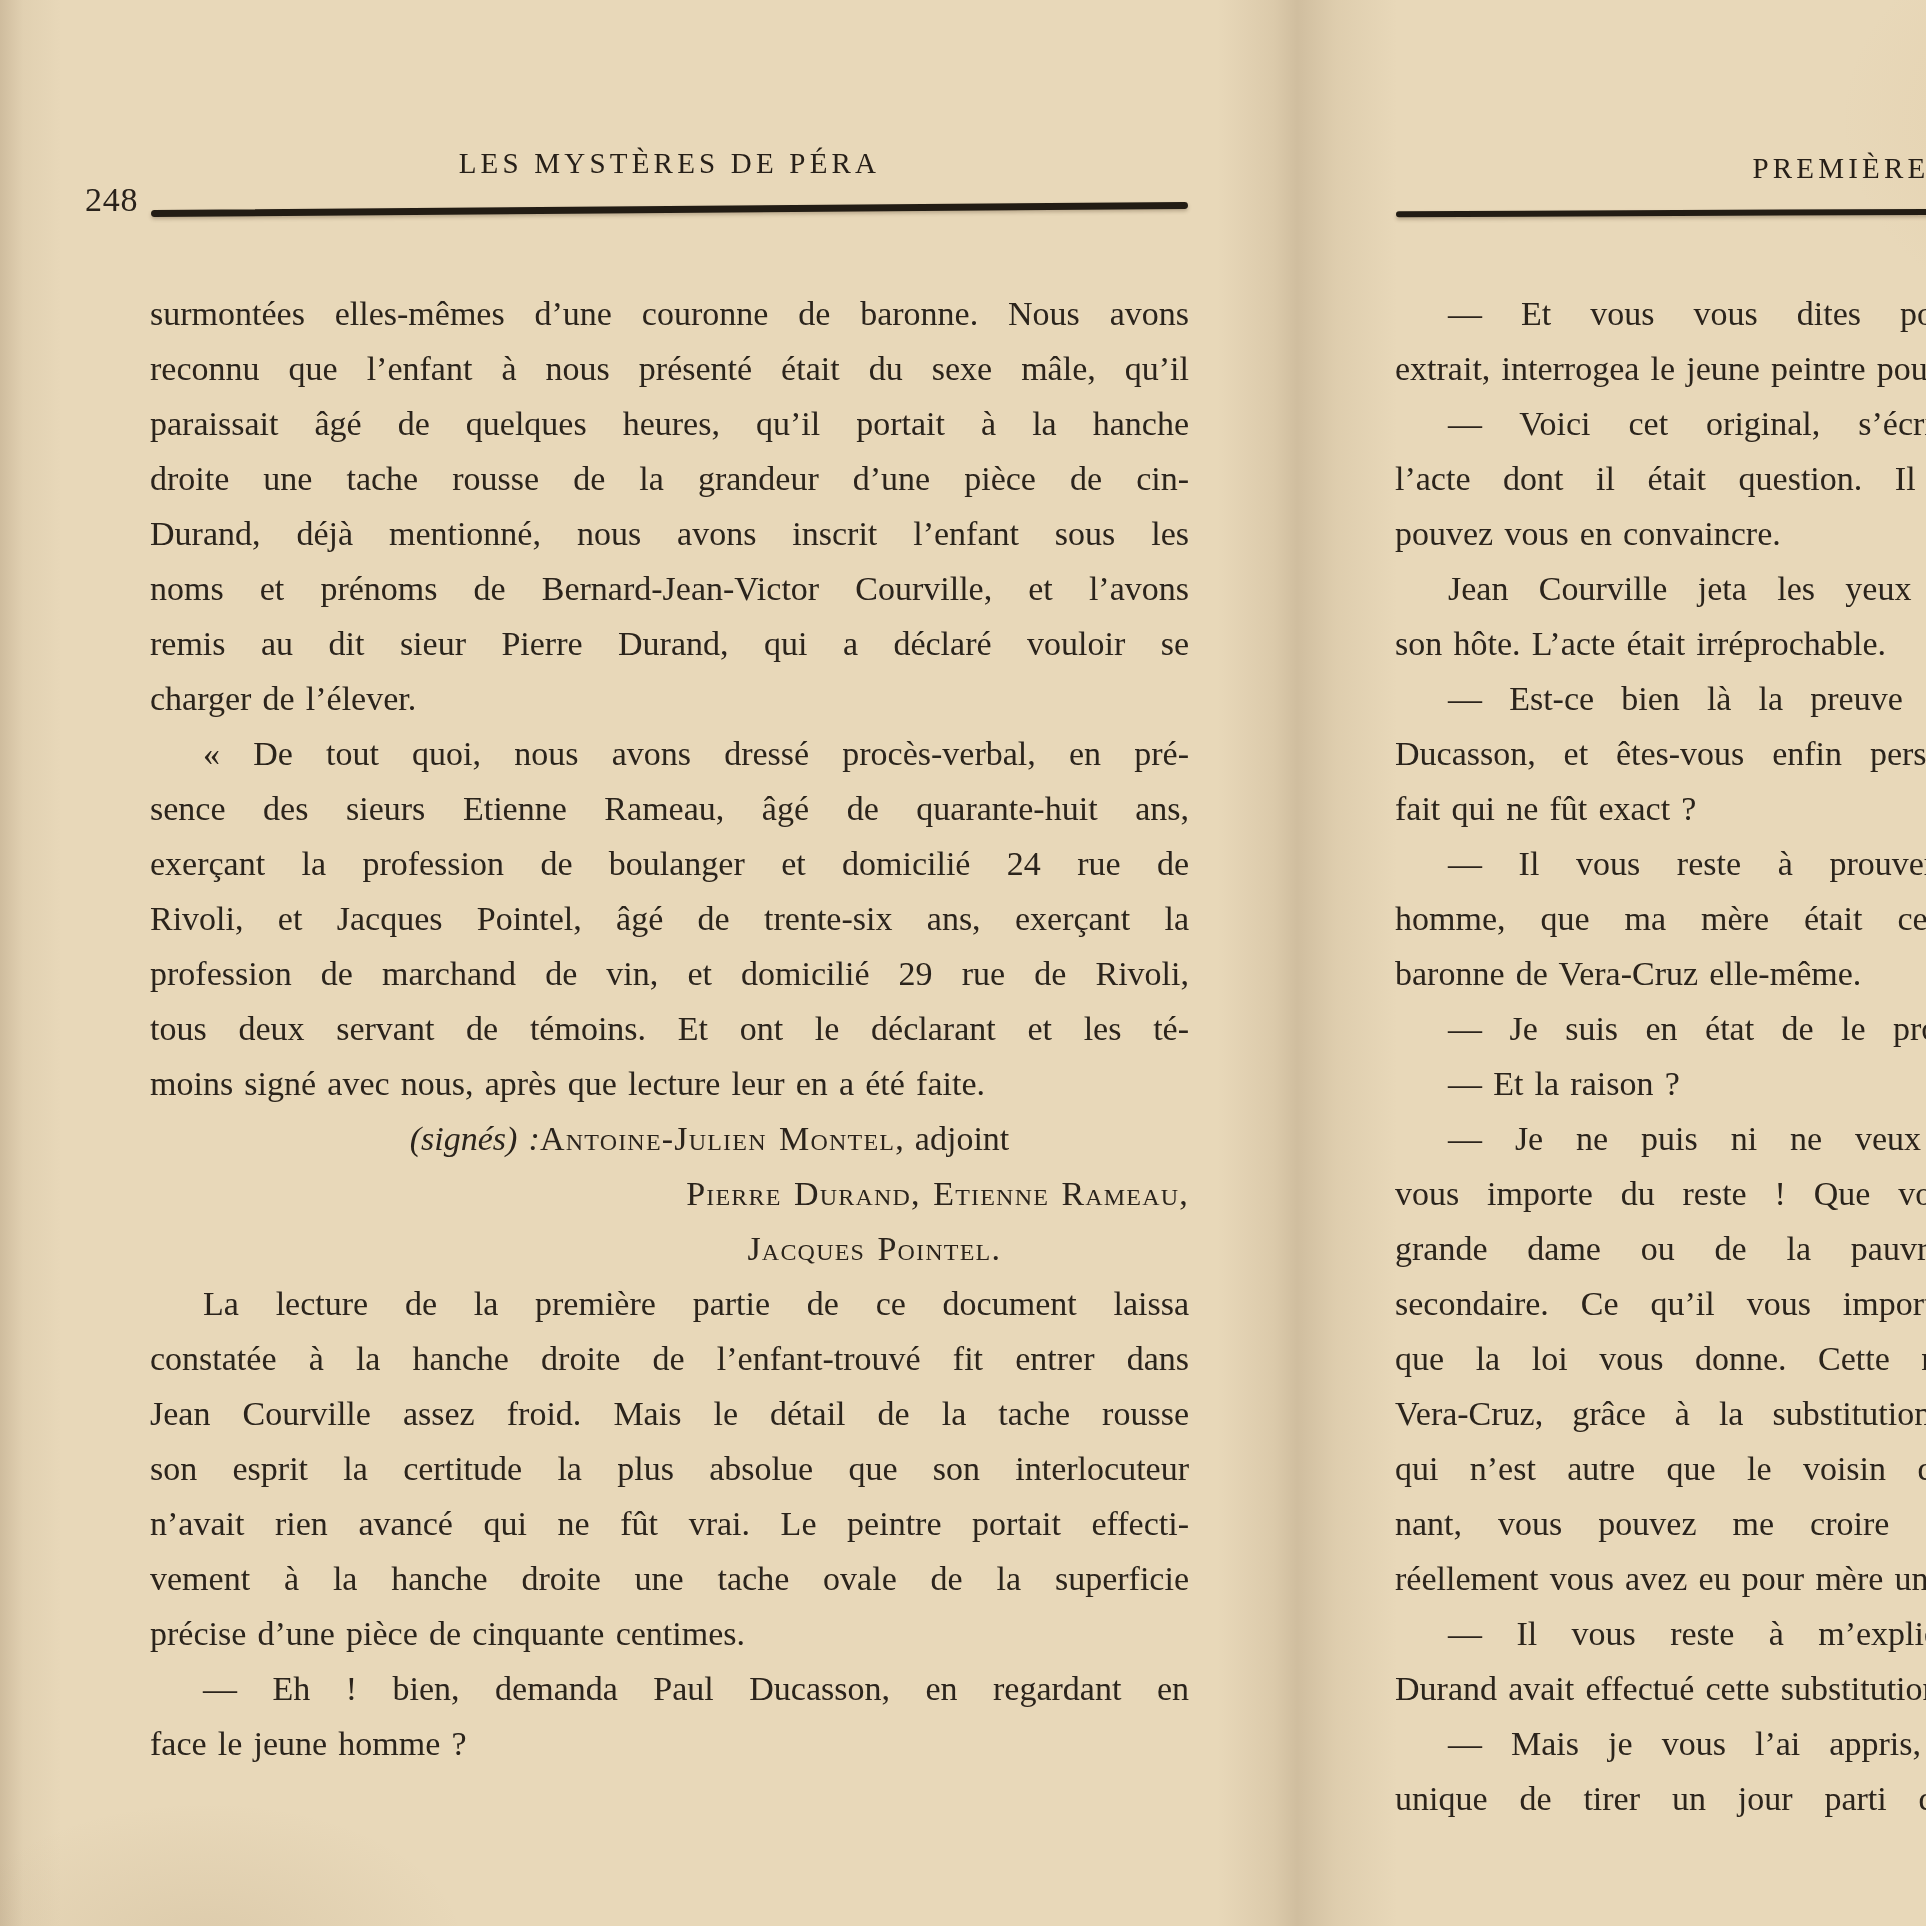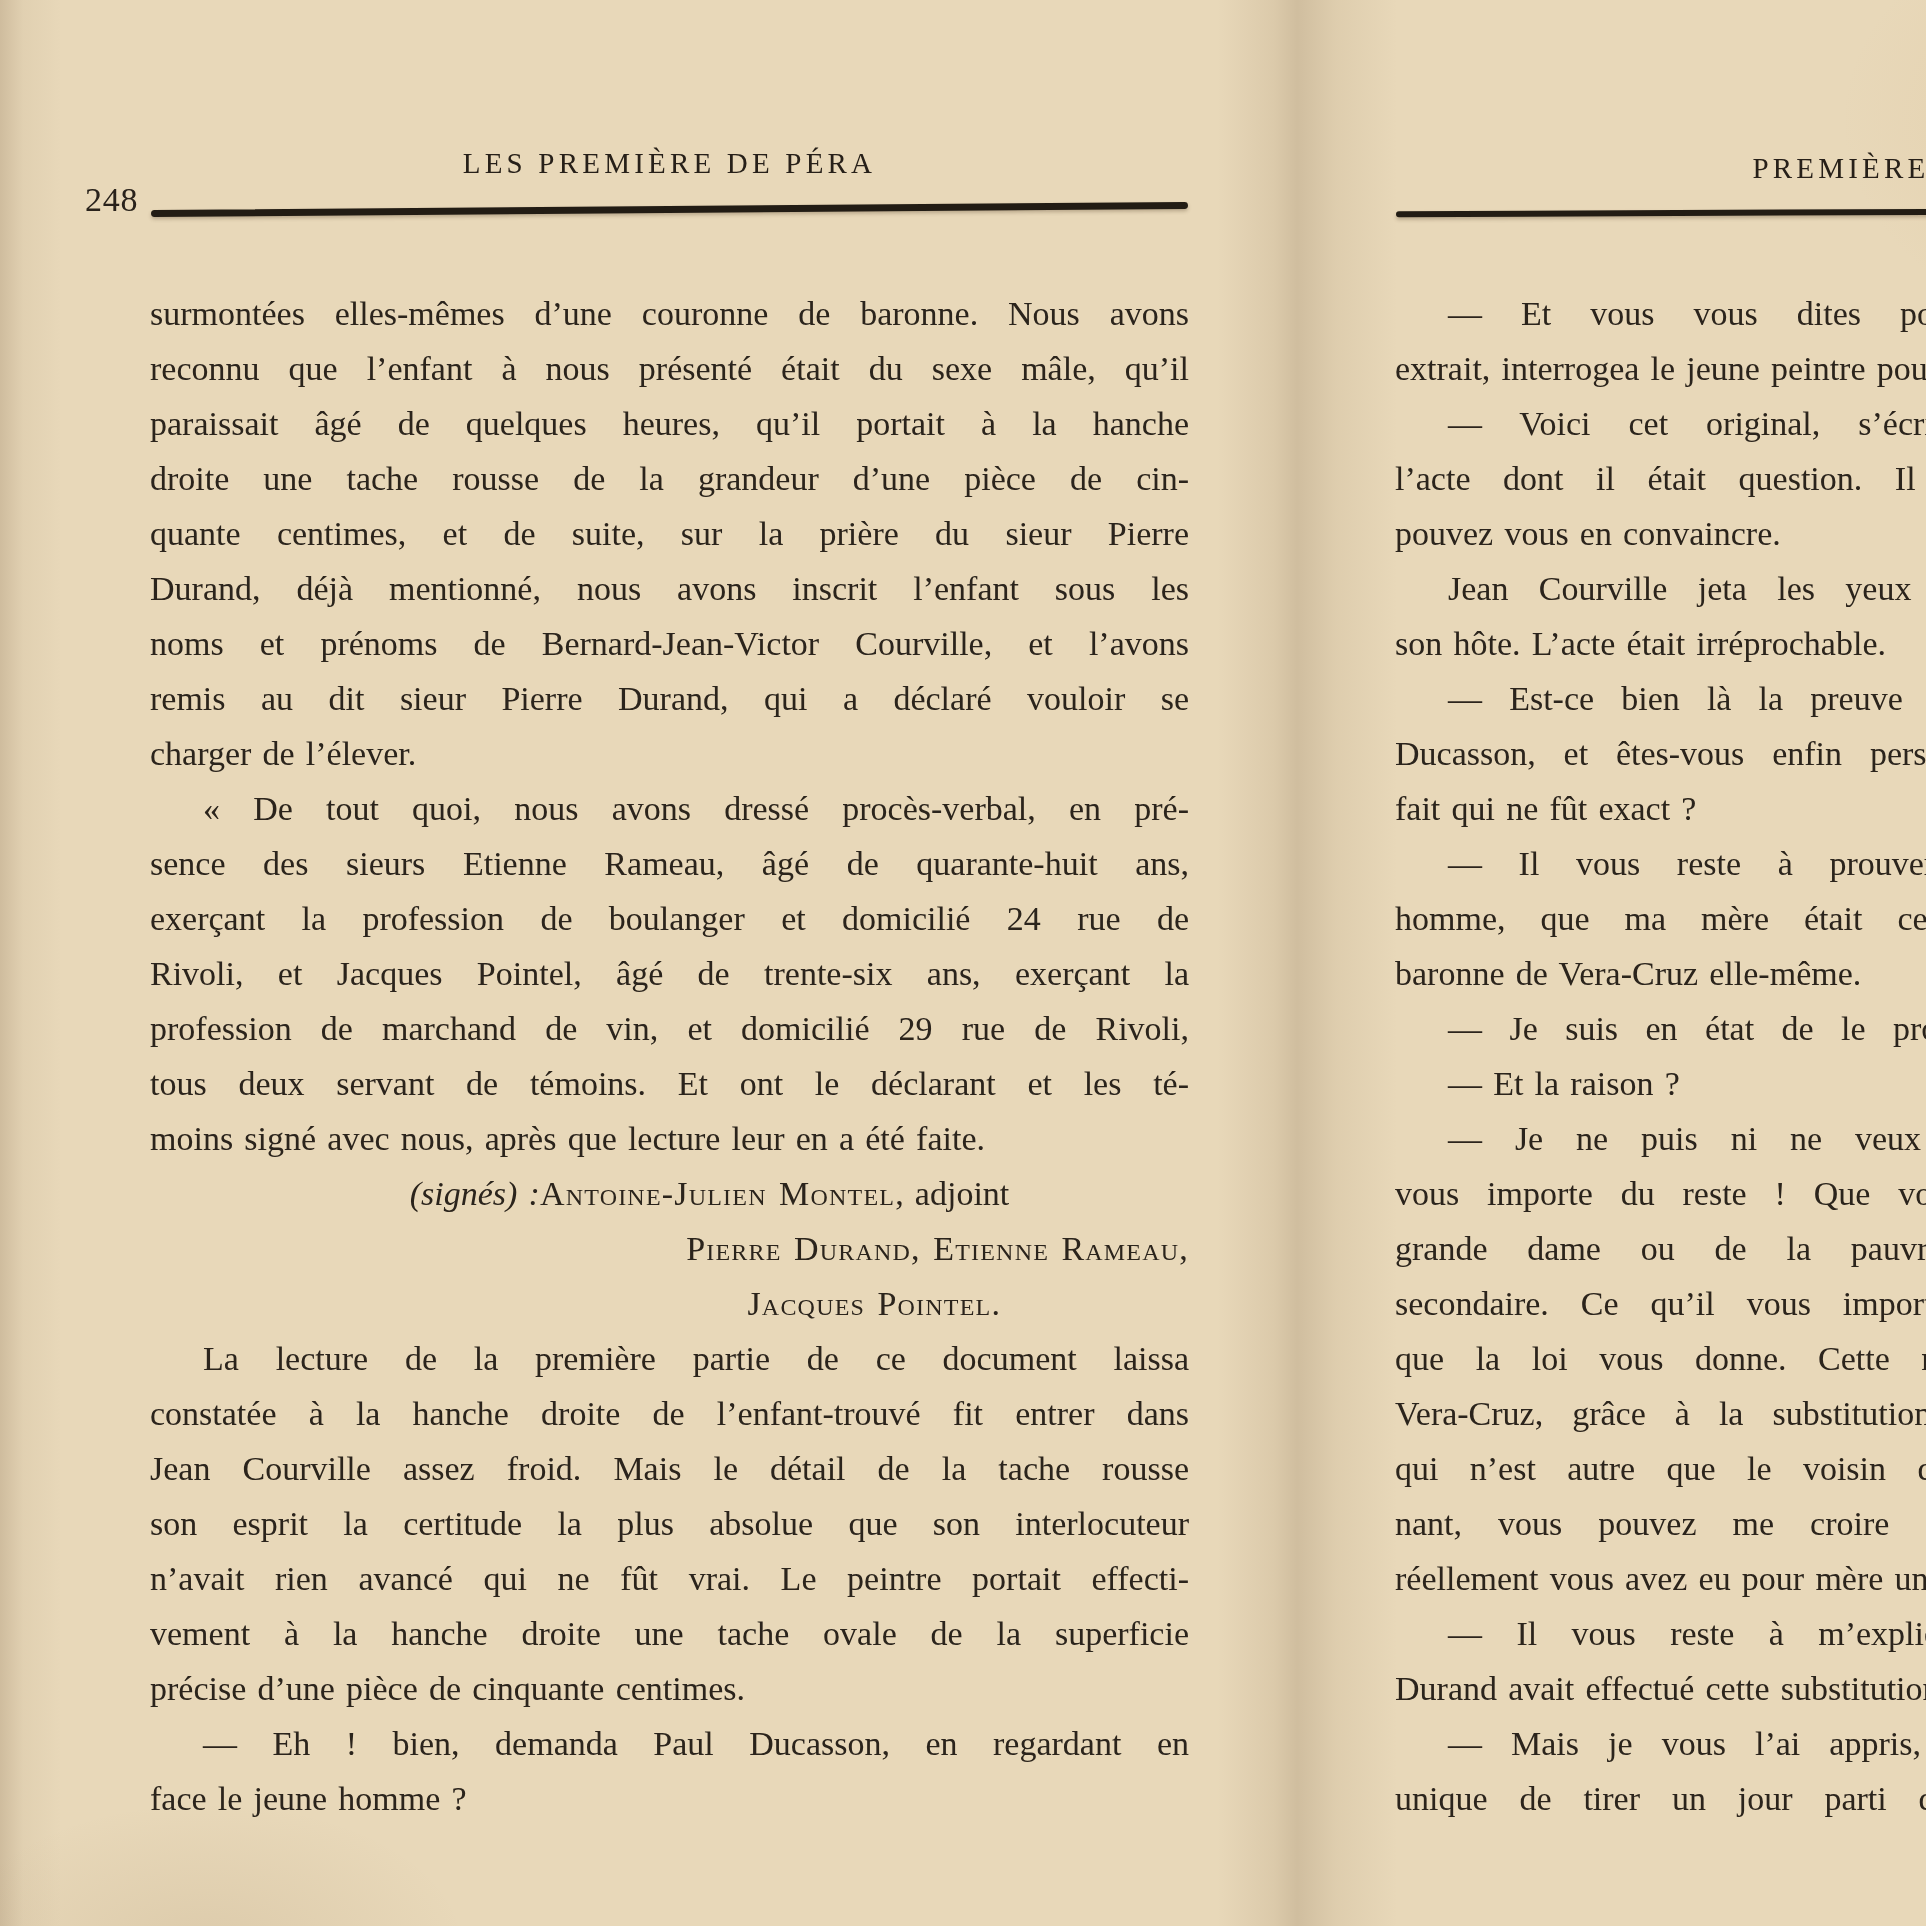--- a/index.html
+++ b/index.html
@@ -83,28 +83,27 @@
   .sc { font-variant: small-caps; letter-spacing: 1.2px; }
   .gap { }
 </style>
 </head>
 <body>
 
 <div class="scan">
 
   <section class="page left">
     <span class="pagenum">248</span>
-    <h1 class="running-title">LES PREMIÈRE DE PÉRA</h1>
+    <h1 class="running-title">LES MYSTÈRES DE PÉRA</h1>
     <div class="rule"></div>
     <div class="body" id="body-left">
         <div class="line j">surmontées elles-mêmes d’une couronne de baronne. Nous avons</div>
         <div class="line j">reconnu que l’enfant à nous présenté était du sexe mâle, qu’il</div>
         <div class="line j">paraissait âgé de quelques heures, qu’il portait à la hanche</div>
         <div class="line j">droite une tache rousse de la grandeur d’une pièce de cin-</div>
-        <div class="line j">quante centimes, et de suite, sur la prière du sieur Pierre</div>
         <div class="line j">Durand, déjà mentionné, nous avons inscrit l’enfant sous les</div>
         <div class="line j">noms et prénoms de Bernard-Jean-Victor Courville, et l’avons</div>
         <div class="line j">remis au dit sieur Pierre Durand, qui a déclaré vouloir se</div>
         <div class="line">charger de l’élever.</div>
         <div class="line j ind">« De tout quoi, nous avons dressé procès-verbal, en pré-</div>
         <div class="line j">sence des sieurs Etienne Rameau, âgé de quarante-huit ans,</div>
         <div class="line j">exerçant la profession de boulanger et domicilié 24 rue de</div>
         <div class="line j">Rivoli, et Jacques Pointel, âgé de trente-six ans, exerçant la</div>
         <div class="line j">profession de marchand de vin, et domicilié 29 rue de Rivoli,</div>
         <div class="line j">tous deux servant de témoins. Et ont le déclarant et les té-</div>

